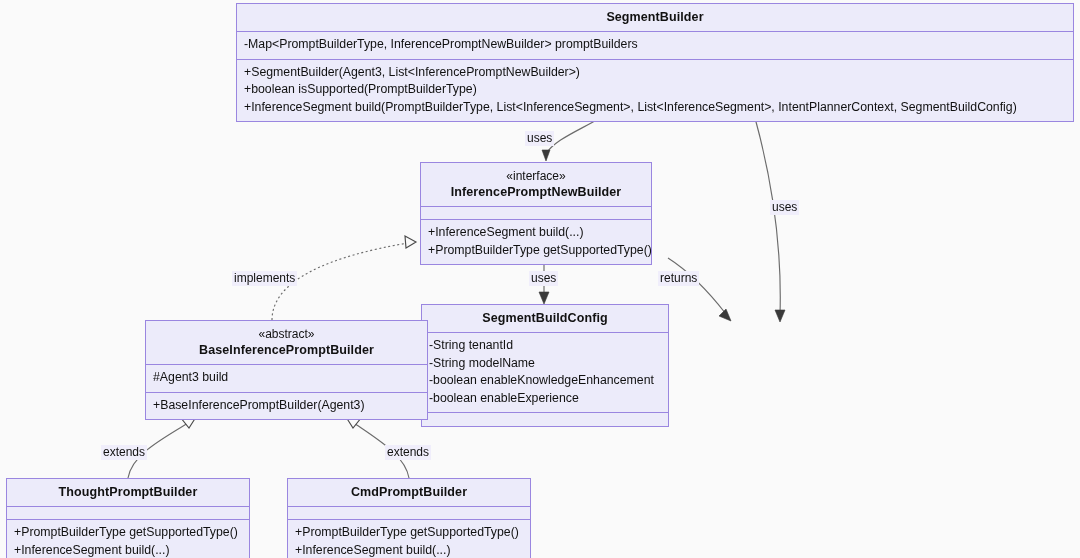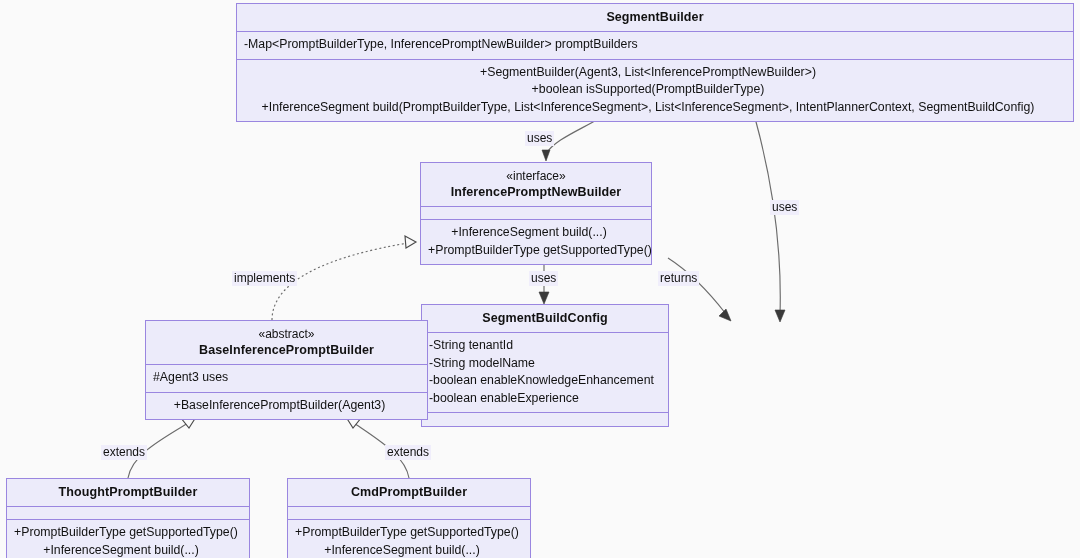--- a/index.html
+++ b/index.html
@@ -22,21 +22,20 @@
     border: 1.2px solid #9a86e0;
     z-index: 3;
   }
   .compartment {
     box-sizing: border-box;
     border-bottom: 1.2px solid #9a86e0;
     padding: 4px 21px 5px 7px;
   }
   .compartment:last-child {
     border-bottom: none;
-    text-align: center;
   }
   .title-comp {
     text-align: center;
     padding: 5px 6px 6px 6px;
   }
   .cls-name {
     font-size: 12.5px;
     font-weight: bold;
     color: #111111;
     line-height: 16px;
@@ -165,21 +164,21 @@
     <div class="compartment empty-comp"></div>
   </div>
 
 
   <div class="uml-box" style="left:145px; top:320px; width:283px;">
     <div class="compartment title-comp">
       <div class="stereotype">«abstract»</div>
       <div class="cls-name">BaseInferencePromptBuilder</div>
     </div>
     <div class="compartment">
-      <div class="member">#Agent3 uses</div>
+      <div class="member">#Agent3 build</div>
     </div>
     <div class="compartment">
       <div class="member">+BaseInferencePromptBuilder(Agent3)</div>
     </div>
   </div>
 
   <div class="uml-box" style="left:6px; top:478px; width:244px;">
     <div class="compartment title-comp">
       <div class="cls-name">ThoughtPromptBuilder</div>
     </div>

